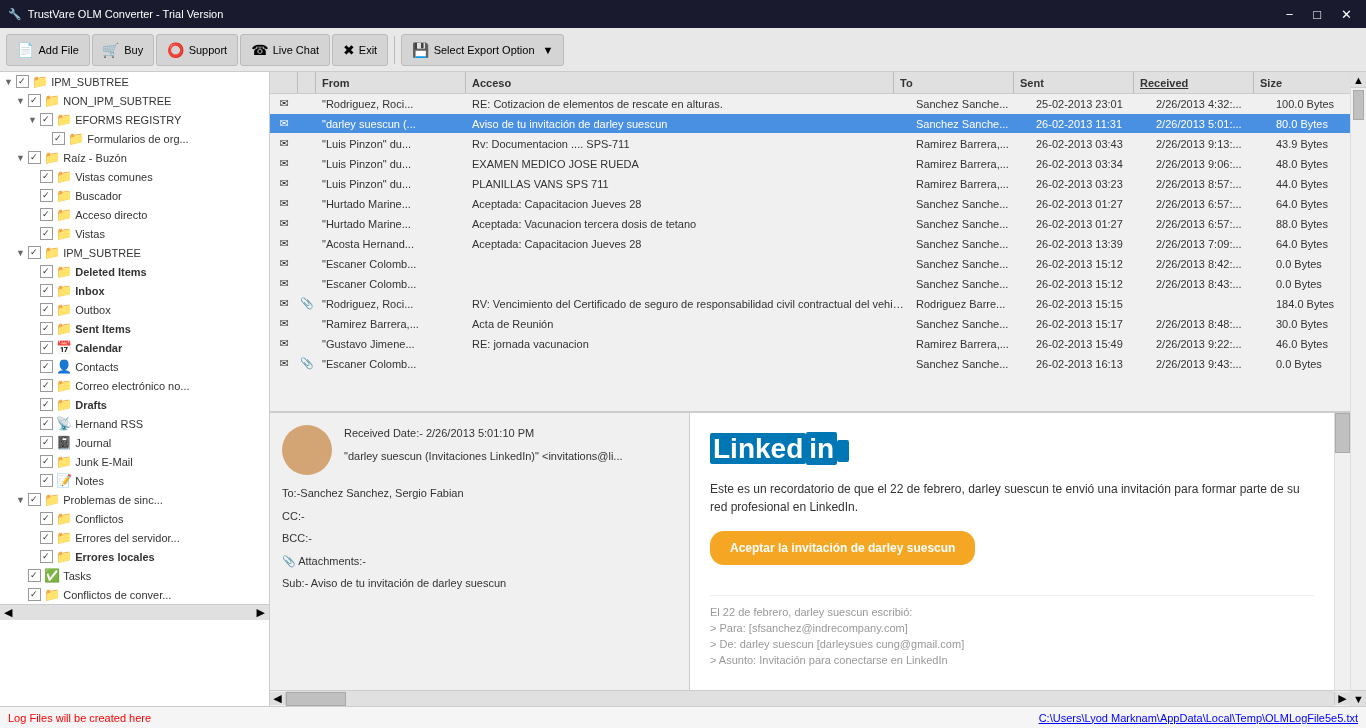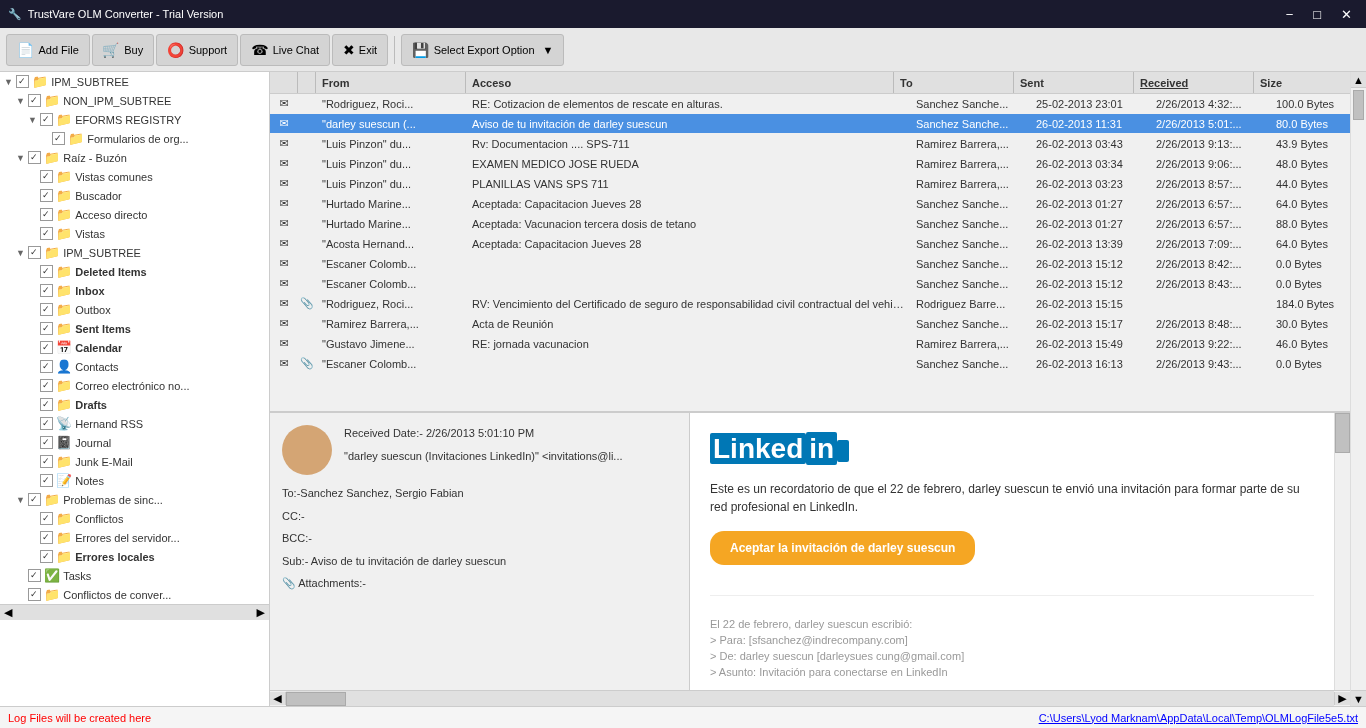--- a/index.html
+++ b/index.html
@@ -207,21 +207,21 @@
       color: white;
       padding: 10px 20px;
       border: none;
       border-radius: 14px;
       cursor: pointer;
       font-size: 12px;
       font-weight: bold;
       display: inline-block;
       margin-bottom: 15px;
     }
-    .linkedin-quote { color: #999; font-size: 11px; border-top: 1px solid #eee; padding-top: 22px; }
+    .linkedin-quote { color: #999; font-size: 11px; border-top: 1px solid #eee; padding-top: 10px; }
     .linkedin-quote p { margin-bottom: 4px; }
 
     
     #bottom-scroll {
       height: 16px;
       background: #f0f0f0;
       border-top: 1px solid #ccc;
       display: flex;
       align-items: center;
     }
@@ -640,25 +640,25 @@
         <div class="avatar-container">
           <div class="avatar"></div>
           <div class="meta-content">
             <div class="meta-line">Received Date:- 2/26/2013 5:01:10 PM</div>
             <div class="meta-line" style="color:#333;">"darley suescun (Invitaciones LinkedIn)" &lt;invitations@li...</div>
           </div>
         </div>
         <div class="meta-line">To:-Sanchez Sanchez, Sergio Fabian</div>
         <div class="meta-line">CC:-</div>
         <div class="meta-line">BCC:-</div>
-        <div class="meta-line">Sub:- Aviso de tu invitación de darley suescun</div>
         <div class="meta-line">
           <span>📎</span>
           <span>Attachments:-</span>
         </div>
+        <div class="meta-line">Sub:- Aviso de tu invitación de darley suescun</div>
       </div>
 
       <div id="preview-right">
         <div class="linkedin-logo">
           <span>Linked</span><span style="background:#0077b5;color:white;padding:1px 3px;border-radius:2px;">in</span><span style="color:#0077b5;font-size:20px;">.</span>
         </div>
         <p class="linkedin-text">Este es un recordatorio de que el 22 de febrero, darley suescun te envió una invitación para formar parte de su red profesional en LinkedIn.</p>
         <div style="margin-bottom:15px;">
           <button class="linkedin-btn">Aceptar la invitación de darley suescun</button>
         </div>

